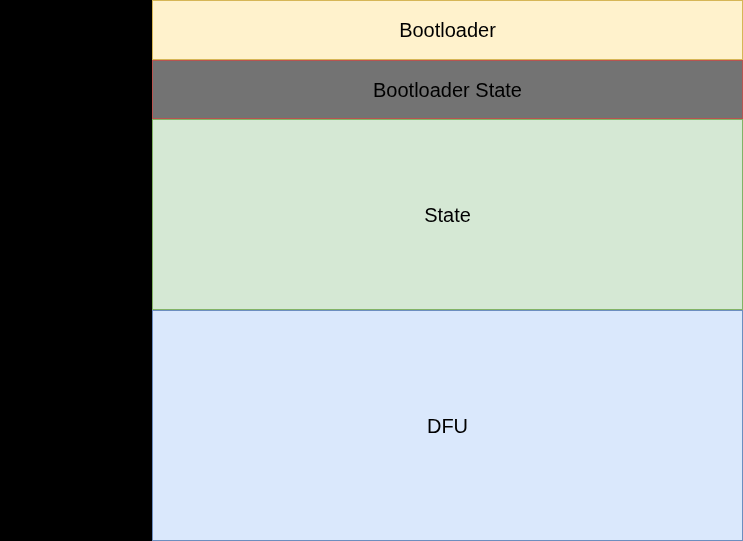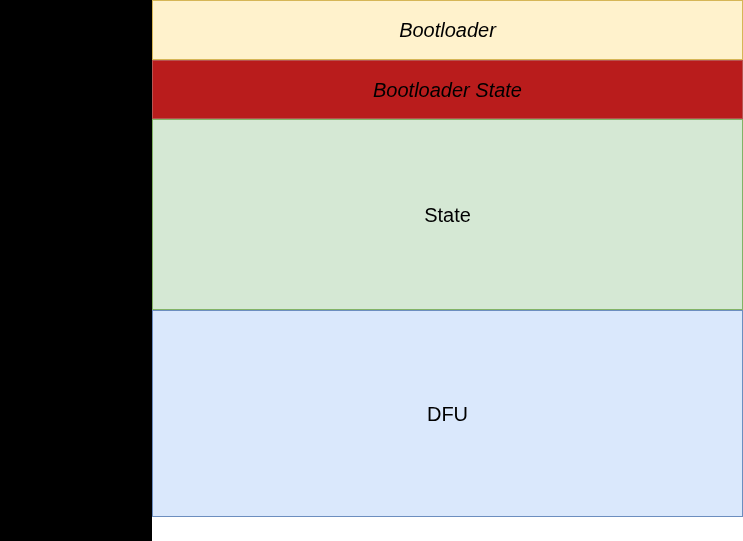--- a/index.html
+++ b/index.html
@@ -36,42 +36,42 @@
     box-sizing: border-box;
     border: 1px solid transparent;
     display: flex;
     align-items: center;
     justify-content: center;
     flex: 0 0 auto;
   }
   .region-bootloader       { height: 60px; }
   .region-bootloader-state { height: 59px; }
   .region-active           { height: 191px; }
-  .region-dfu              { height: 207px; }
+  .region-dfu              { height: 231px; }
   .region-label {
     font-size: 20px;
     line-height: 1.2;
     color: #000000;
     white-space: nowrap;
   }
 </style>
 </head>
 <body>
 
 <div class="canvas">
 
   <div class="black-panel" style="background: rgb(0, 0, 0);"></div>
 
   <div class="regions">
 
-    <div class="region region-bootloader" style="background: rgb(255, 242, 204); border-color: rgb(214, 182, 86); font-style: italic;">
+    <div class="region region-bootloader" style="background: rgb(255, 242, 204); border-color: rgb(214, 182, 86);">
       <span class="region-label" style="color: rgb(0, 0, 0);">Bootloader</span>
     </div>
 
-    <div class="region region-bootloader-state" style="background: #b91c1c; border-color: rgb(184, 84, 80); font-style: italic;">
+    <div class="region region-bootloader-state" style="background: #737373; border-color: rgb(184, 84, 80);">
       <span class="region-label" style="color: rgb(0, 0, 0);">Bootloader State</span>
     </div>
 
     <div class="region region-active" style="background: rgb(213, 232, 212); border-color: rgb(130, 179, 102);">
       <span class="region-label" style="color: rgb(0, 0, 0);">State</span>
     </div>
 
     <div class="region region-dfu" style="background: rgb(218, 232, 252); border-color: rgb(108, 142, 191);">
       <span class="region-label" style="color: rgb(0, 0, 0);">DFU</span>
     </div>

